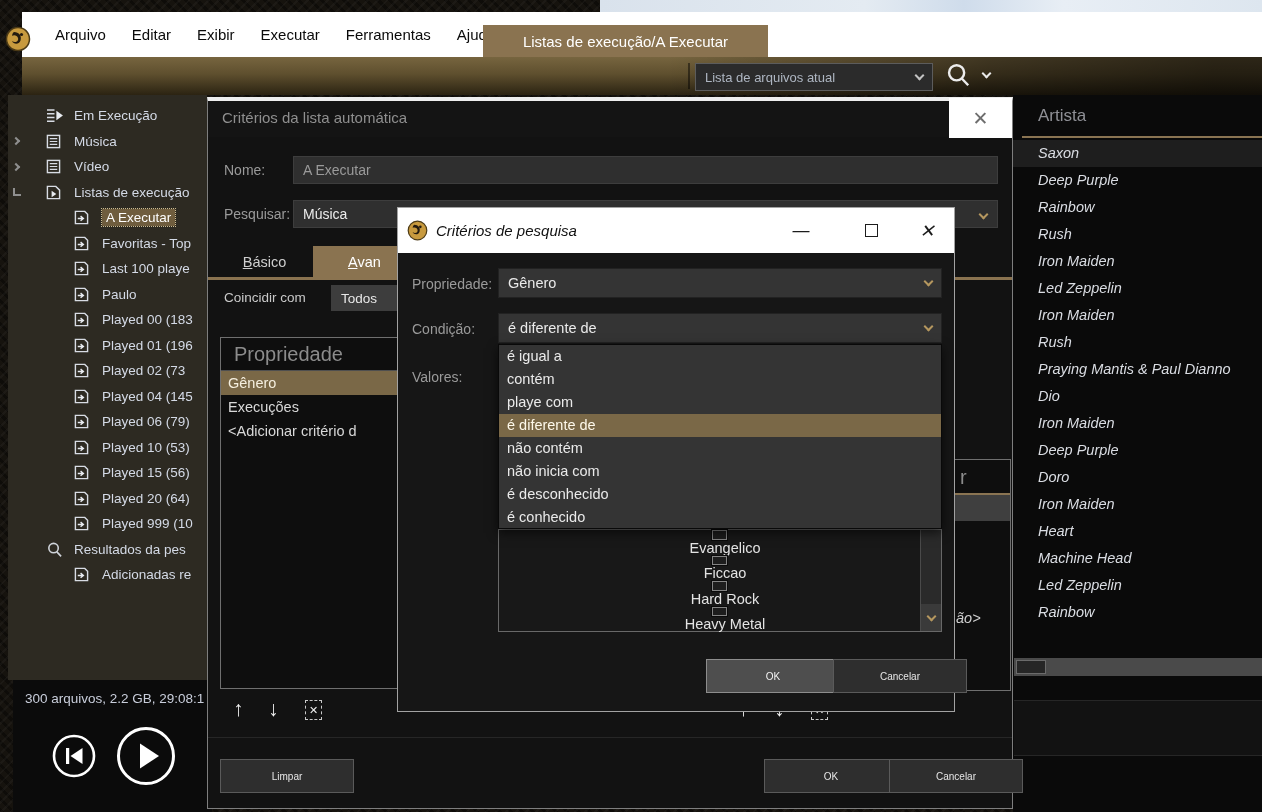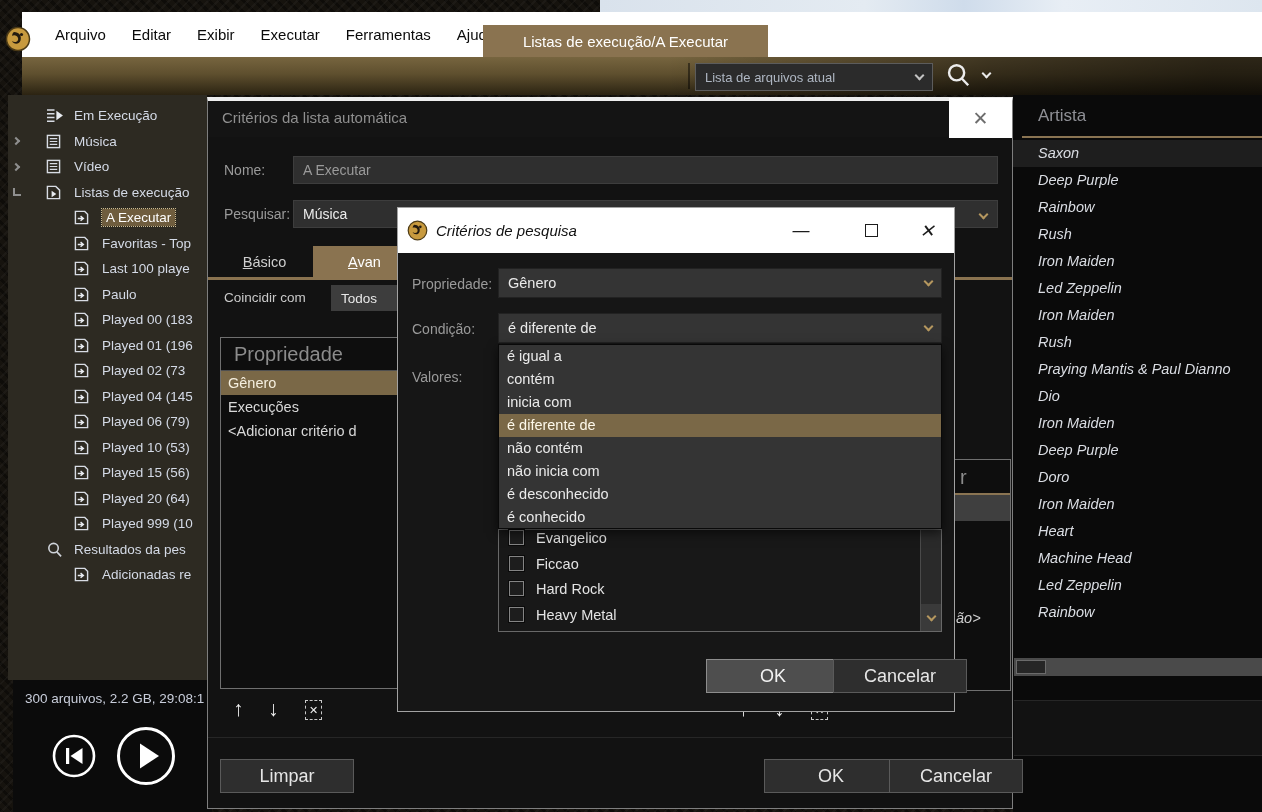--- a/index.html
+++ b/index.html
@@ -91,40 +91,40 @@
   .sliver { position:absolute; left:745px; top:358px; width:58px; height:232px; background:#0e0e0e; border:1px solid #6f6f6f; }
   .sliver .sh { color:#8b8b8b; font-size:20px; padding:6px 0 4px 6px; border-bottom:2px solid #8a7452; }
   .sliver .srow2 { height:26px; background:#3f3f3f; }
   .sliver .sfrag { position:absolute; left:2px; top:150px; font-style:italic; font-size:14.5px; color:#cfcfcf; }
   .arrowbar { position:absolute; top:596px; width:100%; height:30px; }
   .arrow { position:absolute; color:#f0f0f0; font-size:21px; font-weight:bold; top:0; }
   .delicon { position:absolute; top:3px; width:17px; height:20px; border:1px dashed #c9c9c9; color:#f0f0f0; font-size:11px;
     display:flex; align-items:center; justify-content:center; }
   .d1-footer { position:absolute; left:0; top:636px; width:100%; height:76px; border-top:1px solid #262626; }
   .btn { position:absolute; height:34px; width:134px; background:#2e2e2e; border:1px solid #5a5a5a; color:#e6e6e6;
-    font-size:18px; display:flex; align-items:center; justify-content:center; }
+    font-size:10px; display:flex; align-items:center; justify-content:center; }
 
   
   .dlg2 { left:397px; top:207px; width:558px; height:505px; background:#161616; border:1px solid #a2a2a2; z-index:20; }
   .d2-titlebar { position:absolute; left:0; top:0; width:100%; height:45px; background:#ffffff; display:flex; align-items:center;font-style:italic; }
   .d2-title { margin-left:38px; font-size:15px; color:#111; }
   .winbtn { position:absolute; top:0; width:46px; height:45px; display:flex; align-items:center; justify-content:center; color:#1c1c1c; }
   .wb-min { right:130px; font-size:17px; }
   .wb-max { right:60px; }
   .wb-max .sq { width:13px; height:13px; border:1.5px solid #1c1c1c; }
   .wb-close { right:4px; font-size:18px; }
   .d2-label { position:absolute; left:14px; font-size:14px; color:#9a9a9a; }
   .d2-combo { position:absolute; left:100px; width:444px; height:30px; background:#343434; border:1px solid #222;
     color:#eaeaea; font-size:14.5px; display:flex; align-items:center; padding:0 9px; }
   .dropdown { position:absolute; left:100px; top:136px; width:444px; height:185px; background:#343434; border:1px solid #090909;
     box-shadow:0 4px 10px rgba(0,0,0,.6); z-index:5; }
   .opt { height:23px; line-height:23px; padding-left:8px; font-size:14.5px; color:#eaeaea; white-space:nowrap; }
   .opt.selected { background:#7a6847; color:#fdf8ea; }
   .valuesbox { position:absolute; left:100px; top:321px; width:444px; height:103px; background:#181818; border:1px solid #686868; }
-  .vrow { height:25.5px; display:flex; padding-left:10px; }
+  .vrow { height:25.5px; display:flex; align-items:center; padding-left:10px;flex-direction:column; }
   .vrow .cb { width:15px; height:15px; background:#1d1d1d; border:1px solid #848484; outline:1px solid #0a0a0a; margin-right:12px; }
   .vrow .vl { color:#e3e3e3; font-size:14.5px; }
   .vscroll { position:absolute; right:0; top:0; width:21px; height:101px; background:#2a2a2a; border-left:1px solid #4a4a4a; }
   .vscroll .dbtn { position:absolute; bottom:0; left:0; width:100%; height:27px; background:#3a3a3a; display:flex; align-items:center; justify-content:center; }
   .d2-ok { left:308px; top:451px; background:#4e4e4e; border:1px solid #8d8d8d; color:#f2f2f2; }
   .d2-cancel { left:435px; top:451px; }
 </style>
 </head>
 <body>
 
@@ -595,21 +595,21 @@
 
         <div class="opt">
           <span>é igual a</span>
         </div>
 
         <div class="opt">
           <span>contém</span>
         </div>
 
         <div class="opt">
-          <span>inicia com</span>
+          <span>playe com</span>
         </div>
 
         <div class="opt selected">
           <span>é diferente de</span>
         </div>
 
         <div class="opt">
           <span>não contém</span>
         </div>
 

